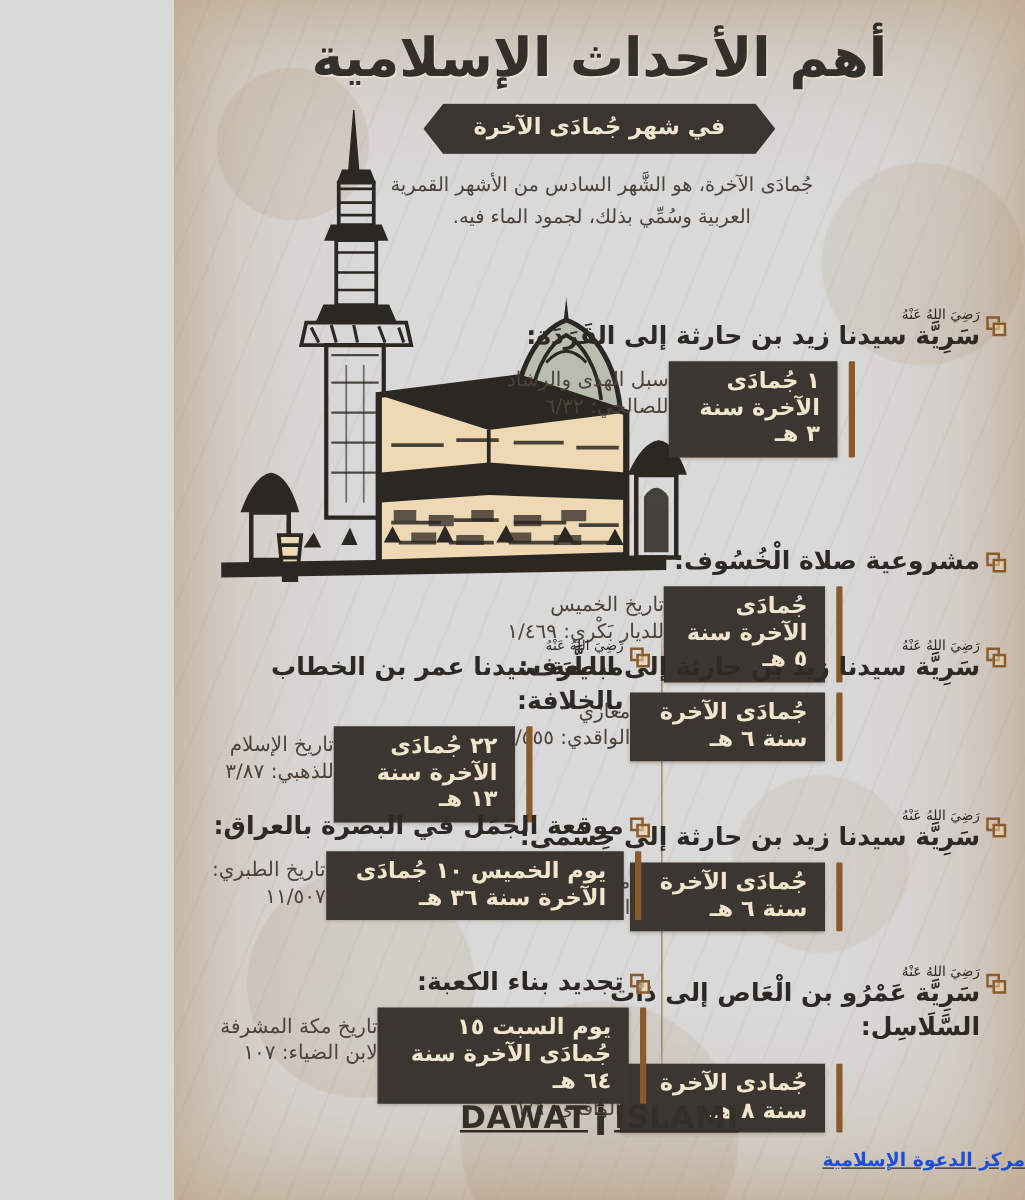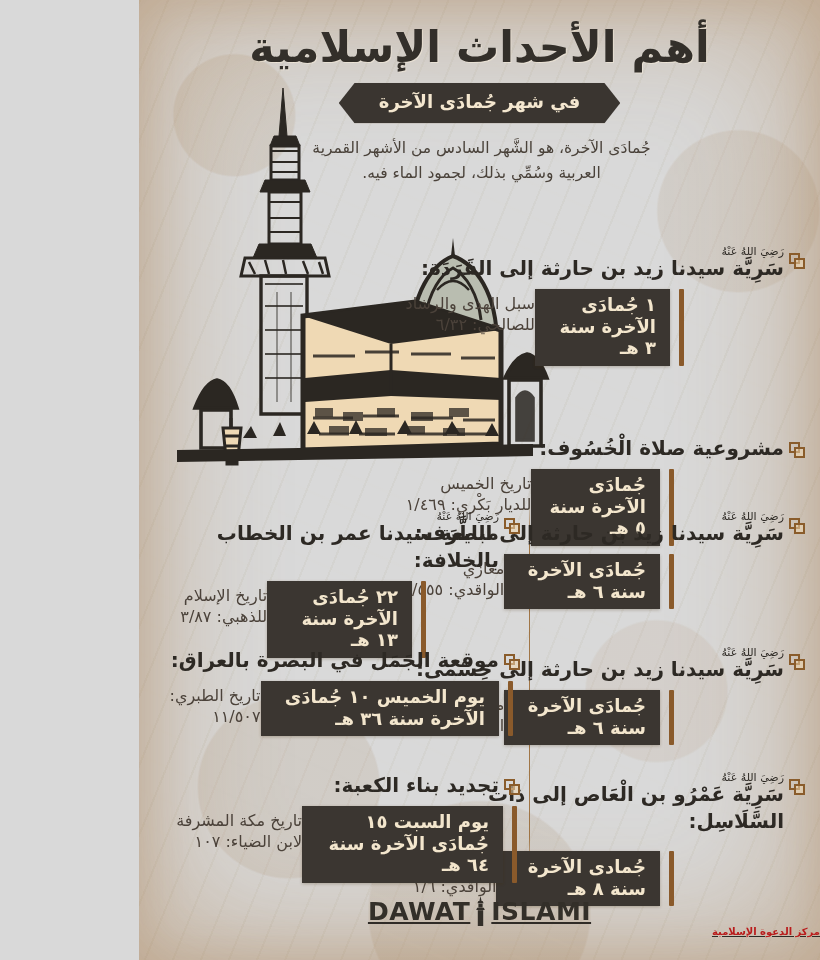--- a/index.html
+++ b/index.html
@@ -192,24 +192,24 @@
   }
   .logo-text {
     font-size: 25px;
     font-weight: bold;
     letter-spacing: 0.5px;
     color: #332f29;
     font-family: "DejaVu Sans", "Liberation Sans", sans-serif;
   }
   .logo-mark { width: 17px; height: 30px; }
   .logo-sub {
-    font-size: 10px;
-    font-weight: bold;
-    color: #b91c1c;
-    margin-top: 0;
+    font-size: 15px;
+    font-weight: bold;
+    color: #1d4ed8;
+    margin-top: 11px;
   }
 </style>
 </head>
 <body>
 
 <div class="poster">
   <div class="grain"></div>
   <div class="vignette"></div>
 
   <div class="header">

